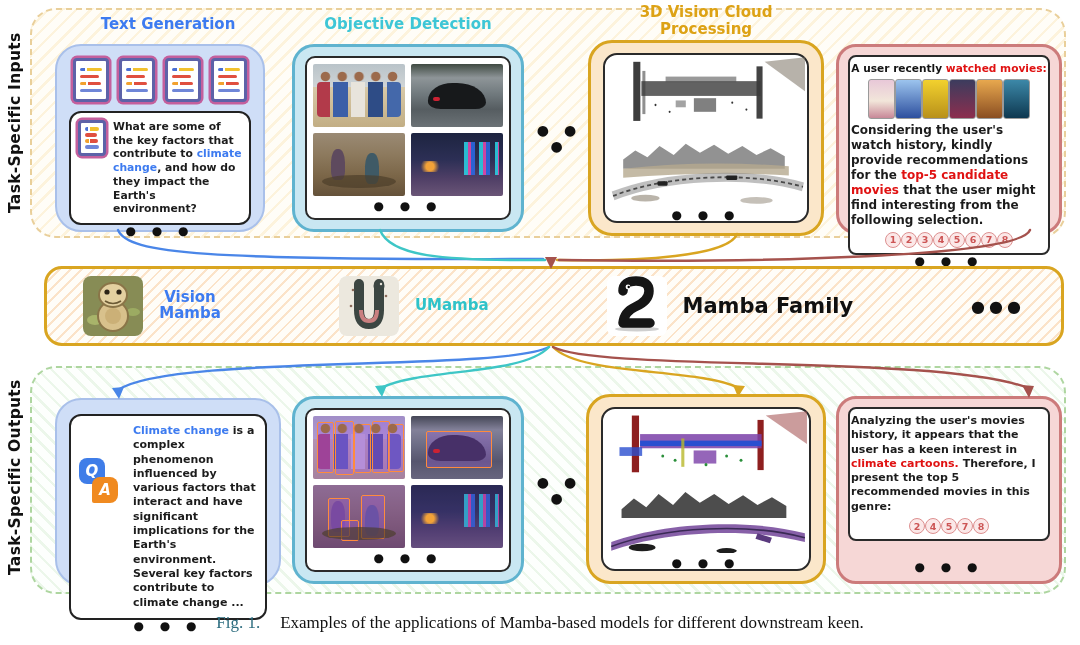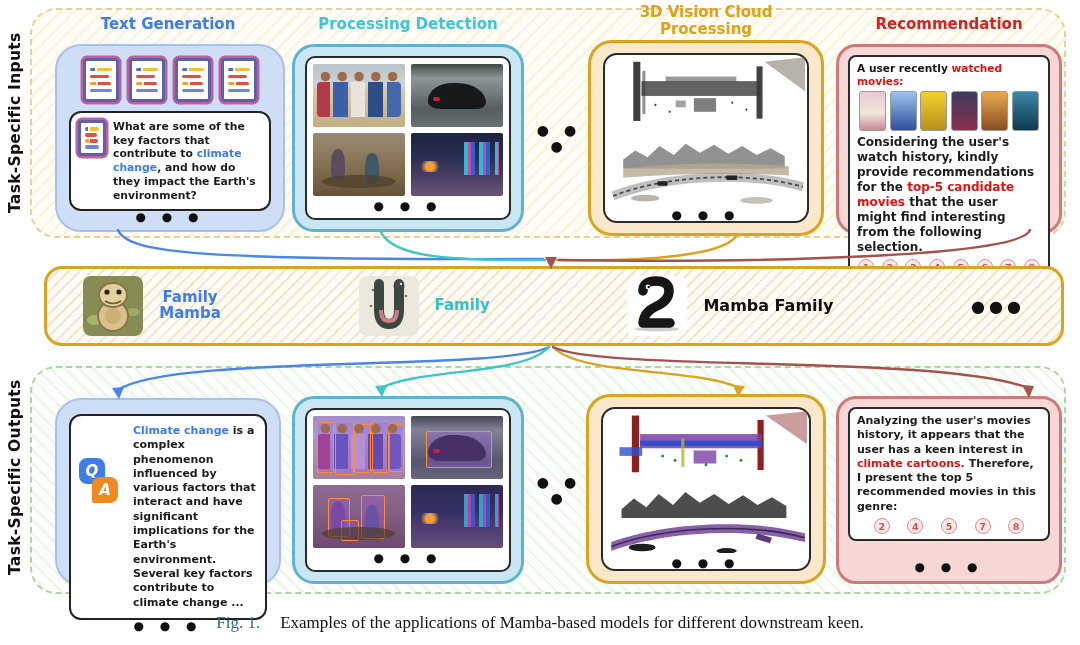--- a/index.html
+++ b/index.html
@@ -21,39 +21,39 @@
 
   
   #band{position:absolute;left:44px;top:266px;width:1020px;height:80px;border:3.5px solid #d9a521;border-radius:18px;
     box-sizing:border-box;display:flex;align-items:center;justify-content:space-between;padding:0 36px;
     background:repeating-linear-gradient(135deg,rgba(240,150,60,.25) 0 2px,rgba(255,255,255,0) 2px 8px),#fffdf8;}
   .band-group{display:flex;align-items:center;gap:16px;}
   .band-img{width:60px;height:60px;border-radius:8px;overflow:hidden;flex:0 0 auto;background:#fff;}
   .band-name{font-weight:800;font-size:15px;line-height:1.05;text-align:center;}
   .bn-vision{color:#3d7bf0;width:62px;}
   .bn-umamba{color:#2fc3c9;}
-  .bn-family{color:#101010;font-size:16px;white-space:nowrap;}
+  .bn-family{color:#101010;font-size:21px;white-space:nowrap;}
   .bn-rec{color:#cf1515;}
   .band-dots{font-size:16px;letter-spacing:4px;color:#111;font-weight:700;}
 
   
   .ptitle{position:absolute;text-align:center;font-weight:800;font-size:15px;line-height:1.12;}
   #t1{left:55px;top:16px;width:226px;color:#3d7bf0;}
   #t2{left:292px;top:16px;width:232px;color:#3ec6d6;}
   #t3{left:588px;top:4px;width:236px;color:#dda215;}
   #t3 span{display:inline-block;width:150px;}
   #t4{left:836px;top:16px;width:226px;color:#d82020;}
 
   
   .panel{position:absolute;box-sizing:border-box;display:flex;flex-direction:column;}
   .dots{text-align:center;font-size:12px;letter-spacing:6px;color:#111;line-height:1;}
 
   
   .blue-pad{background:#cfdef7;border:2px solid #a9c0ea;border-radius:26px;padding:10px 12px;}
-  #p-tg-in{left:55px;top:44px;width:230px;height:188px;}
+  #p-tg-in{left:55px;top:44px;width:210px;height:188px;}
   #p-tg-out{left:55px;top:398px;width:226px;height:188px;}
 
   
   .tab-cyan{background:#c9e7f2;border:3px solid #5fb3cf;border-radius:22px;padding:9px 10px;}
   .tab-gold{background:#fbe7ca;border:3px solid #d9a521;border-radius:24px;padding:10px 12px;}
   .tab-pink{background:#f6d7d6;border:3px solid #cc7b7b;border-radius:20px;padding:8px 9px;}
   #p-od-in{left:292px;top:44px;width:232px;height:188px;}
   #p-od-out{left:292px;top:396px;width:232px;height:188px;}
   #p-pc-in{left:588px;top:40px;width:236px;height:196px;}
   #p-pc-out{left:586px;top:394px;width:240px;height:190px;}
@@ -106,21 +106,21 @@
     background:radial-gradient(circle,#f2a238 0 30%,rgba(0,0,0,0) 70%);}
   .ovl{position:absolute;inset:0;background:rgba(124,62,198,.40);}
   .ovl.lite{background:rgba(90,60,160,.22);}
   .bx{position:absolute;border:1.5px solid #ff8b3d;background:rgba(160,90,230,.28);border-radius:2px;}
 
   
   .pc-white{flex:1;display:flex;flex-direction:column;border-radius:14px;}
   .pc-white svg{flex:1;width:100%;}
 
   
-  .rec-white{padding:5px 7px;display:flex;flex-direction:column;gap:4px;border-radius:8px;}
+  .rec-white{padding:5px 1px;display:flex;flex-direction:column;gap:4px;border-radius:8px;align-items:center;}
   .rec-head{font-size:10.6px;font-weight:800;color:#141414;line-height:1.2;}
   .poster-row{display:flex;justify-content:space-between;padding:0 2px;}
   .po{width:27px;height:40px;border-radius:3px;border:1px solid #9a9a9a;box-sizing:border-box;}
   .po1{background:linear-gradient(180deg,#e8c8d8,#f2e6da 55%,#c88898);}
   .po2{background:linear-gradient(180deg,#9cc4ee,#2d4f9e);}
   .po3{background:linear-gradient(180deg,#f2d12e,#b8901a);}
   .po4{background:linear-gradient(180deg,#3c3c5e,#8c2e4e);}
   .po5{background:linear-gradient(180deg,#e8a84e,#8a4e22);}
   .po6{background:linear-gradient(180deg,#3c88a8,#0e3850);}
   .rec-body{font-size:12px;font-weight:600;color:#1c1c1c;line-height:1.25;}
@@ -160,23 +160,22 @@
 
 <div id="canvas">
 
   <div class="side-label" id="lbl-in">Task-Specific Inputs</div>
   <div class="side-label" id="lbl-out">Task-Specific Outputs</div>
 
   <div class="zone" id="zone-in"></div>
   <div class="zone" id="zone-out"></div>
 
   <div class="ptitle" id="t1">Text Generation</div>
-  <div class="ptitle" id="t2">Processing Detection</div>
+  <div class="ptitle" id="t2">Objective Detection</div>
   <div class="ptitle" id="t3"><span>3D Vision Cloud Processing</span></div>
-  <div class="ptitle" id="t4">Recommendation</div>
 
   <div class="panel blue-pad" id="p-tg-in">
     <div class="doc-row">
       <div class="doc">
           <i class="d1"></i>
           <i class="d2"></i>
           <i class="d3"></i>
           <i class="d4"></i>
         </div>
       <div class="doc">
@@ -288,36 +287,36 @@
           <ellipse cx="12" cy="44" rx="8" ry="5" fill="#a8b46a"></ellipse>
           <ellipse cx="50" cy="36" rx="7" ry="4" fill="#9cab62"></ellipse>
           <circle cx="30" cy="40" r="15" fill="#d8c18c" stroke="#8a7548" stroke-width="2"></circle>
           <circle cx="30" cy="40" r="8" fill="#cbb077"></circle>
           <ellipse cx="30" cy="19" rx="14" ry="12" fill="#e3d0a0" stroke="#8a7548" stroke-width="2"></ellipse>
           <circle cx="24" cy="16" r="2.6" fill="#2c2417"></circle>
             <circle cx="36" cy="16" r="2.6" fill="#2c2417"></circle>
           <path d="M22,25 Q30,30 38,25" stroke="#6b5a35" stroke-width="1.6" fill="none"></path>
         </svg>
       </div>
-      <div class="band-name bn-vision">Family Mamba</div>
+      <div class="band-name bn-vision">Vision Mamba</div>
     </div>
     <div class="band-group">
       <div class="band-img">
         <svg viewBox="0 0 60 60" width="60" height="60">
           <rect width="60" height="60" rx="6" fill="#ece8de"></rect>
           <path d="M20,8 L20,34 Q20,48 30,48 Q40,48 40,34 L40,8" stroke="#3c4642" stroke-width="10" fill="none" stroke-linecap="round"></path>
           <path d="M22,34 Q22,45 30,45 Q38,45 38,34" stroke="#c98080" stroke-width="4" fill="none"></path>
           <circle cx="40" cy="10" r="5.5" fill="#3c4642"></circle>
           <circle cx="42" cy="8" r="1.2" fill="#e8e4da"></circle>
           <circle cx="14" cy="14" r="1.3" fill="#8a6a5a"></circle>
             <circle cx="47" cy="20" r="1.3" fill="#8a6a5a"></circle>
             <circle cx="12" cy="30" r="1.3" fill="#8a6a5a"></circle>
         </svg>
       </div>
-      <div class="band-name bn-umamba">Family</div>
+      <div class="band-name bn-umamba">UMamba</div>
     </div>
     <div class="band-group">
       <div class="band-img">
         <svg viewBox="0 0 60 60" width="60" height="60">
           <rect width="60" height="60" fill="#ffffff"></rect>
           <ellipse cx="30" cy="53" rx="22" ry="2.5" fill="#cfcfcf"></ellipse>
           <path d="M16,15 Q16,5 29,5 Q42,5 42,15 Q42,25 28,31 Q17,36 16,47 L43,47" stroke="#161616" stroke-width="9.5" fill="none" stroke-linecap="round" stroke-linejoin="round"></path>
           <circle cx="21" cy="11" r="2.4" fill="#fff"></circle>
             <circle cx="21.7" cy="11" r="1.2" fill="#000"></circle>
         </svg>

